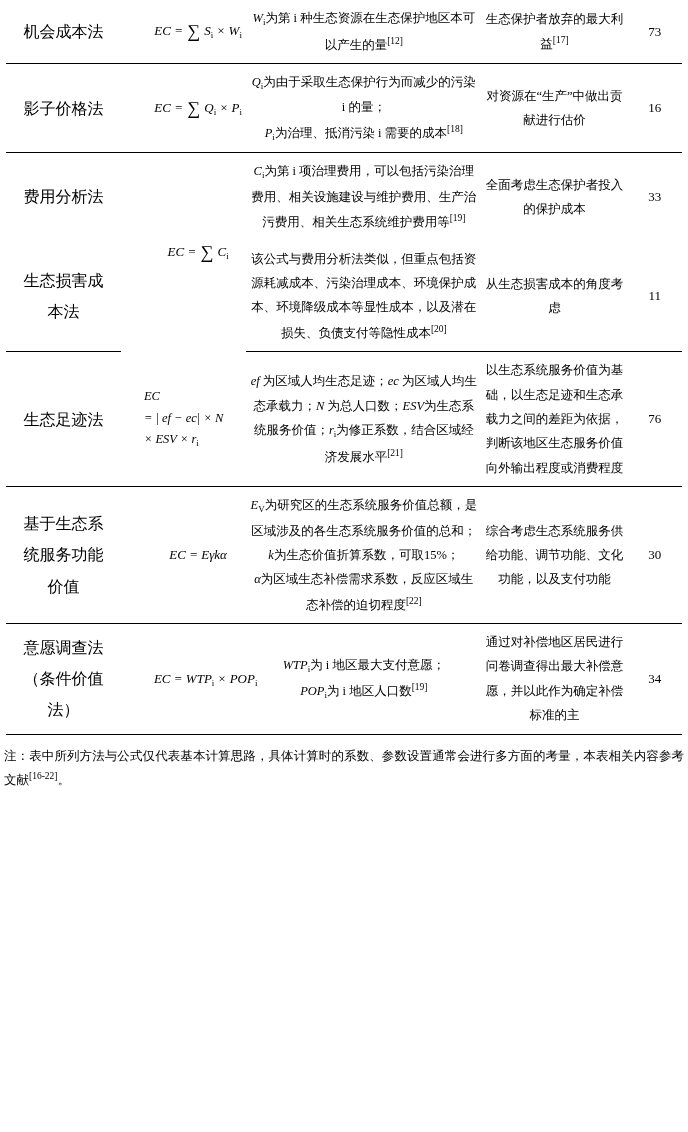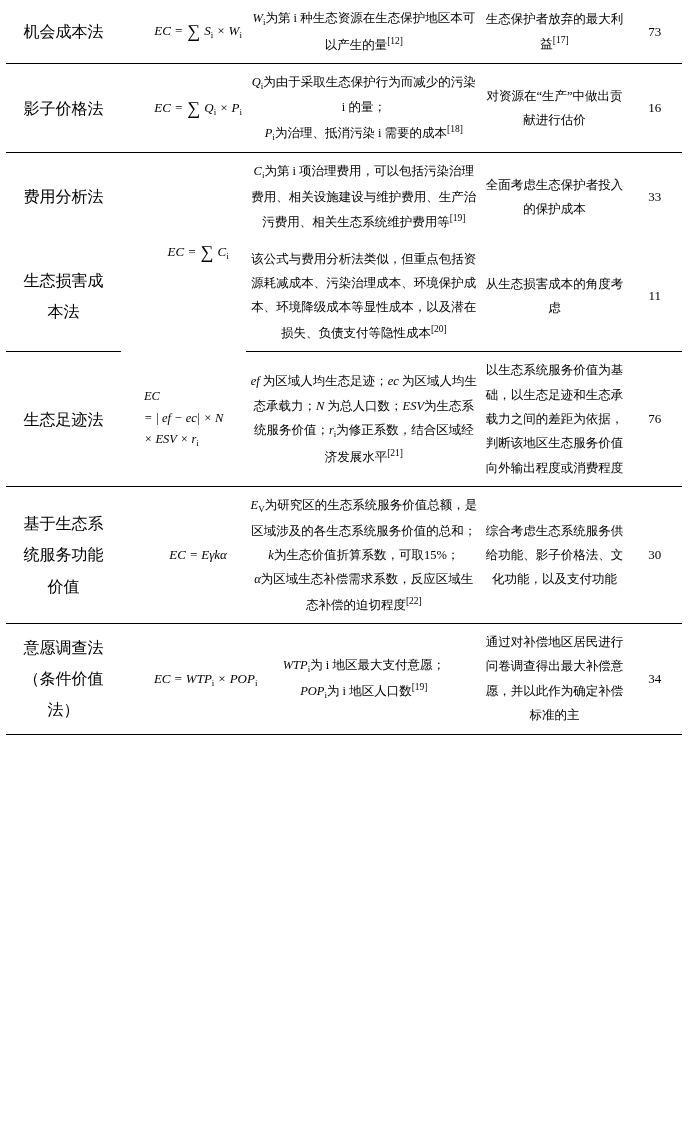--- a/index.html
+++ b/index.html
@@ -187,34 +187,37 @@
       <tr class="rule-bot">
         <td class="name-cell">基于生态系<br>统服务功能<br>价值</td>
         <td class="formula-cell">
           <span class="formula"><i>EC</i> = <i>Eγkα</i></span>
         </td>
         <td class="desc-cell">
           <i>E</i><sub>V</sub>为研究区的生态系统服务价值总额，是区域涉及的各生态系统服务价值的总和；<br>
           <i>k</i>为生态价值折算系数，可取15%；<br>
           <i>α</i>为区域生态补偿需求系数，反应区域生态补偿的迫切程度<sup class="ref">[22]</sup>
         </td>
-        <td class="expl-cell">综合考虑生态系统服务供给功能、影子价格法、文化功能，以及支付功能</td>
+        <td class="expl-cell">综合考虑生态系统服务供给功能、调节功能、文化功能，以及支付功能</td>
         <td class="count-cell">30</td>
       </tr>
 
       <tr class="rule-bot">
         <td class="name-cell">意愿调查法<br>（条件价值<br>法）</td>
         <td class="formula-cell">
           <span class="formula"><i>EC</i> = <i>WTP</i><sub>i</sub> × <i>POP</i><sub>i</sub></span>
         </td>
         <td class="desc-cell">
           <i>WTP</i><sub>i</sub>为 i 地区最大支付意愿；<br>
           <i>POP</i><sub>i</sub>为 i 地区人口数<sup class="ref">[19]</sup>
         </td>
         <td class="expl-cell">通过对补偿地区居民进行问卷调查得出最大补偿意愿，并以此作为确定补偿标准的主</td>
         <td class="count-cell">34</td>
       </tr>
 
     </tbody>
   </table>
 
+  <div class="footnote">
+    <span>注：表中所列方法与公式仅代表基本计算思路，具体计算时的系数、参数设置通常会进行多方面的考量，本表相关内容参考文献</span><sup class="ref">[16-22]</sup><span class="tail">。</span>
+  </div>
 
 </div>
 
 </body></html>

